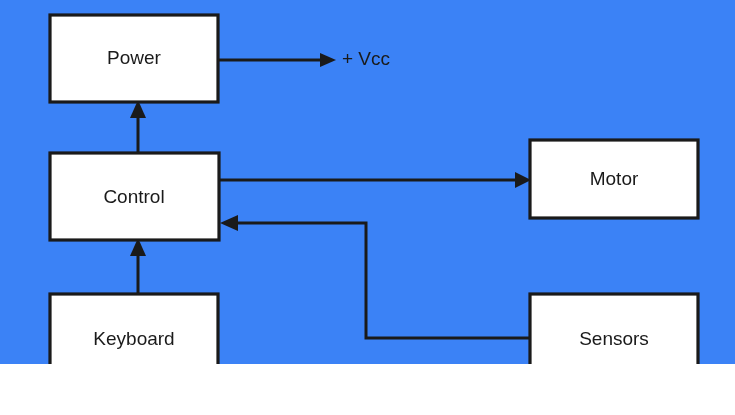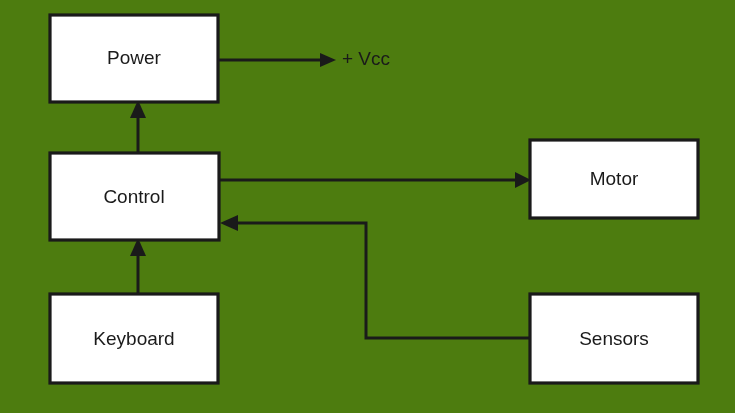--- a/index.html
+++ b/index.html
@@ -3,22 +3,22 @@
 <meta charset="utf-8">
 <style>
   html, body {
     margin: 0;
     padding: 0;
     background: #ffffff;
   }
   #diagram-root {
     position: relative;
     width: 735px;
-    height: 413px;
-    background: #4d7c0f;
+    height: 364px;
+    background: #3b82f6;
     font-family: "Liberation Sans", sans-serif;
     overflow: hidden;
   }
   #diagram-svg {
     position: absolute;
     left: 0;
     top: 0;
     width: 735px;
     height: 415px;
     display: block;

